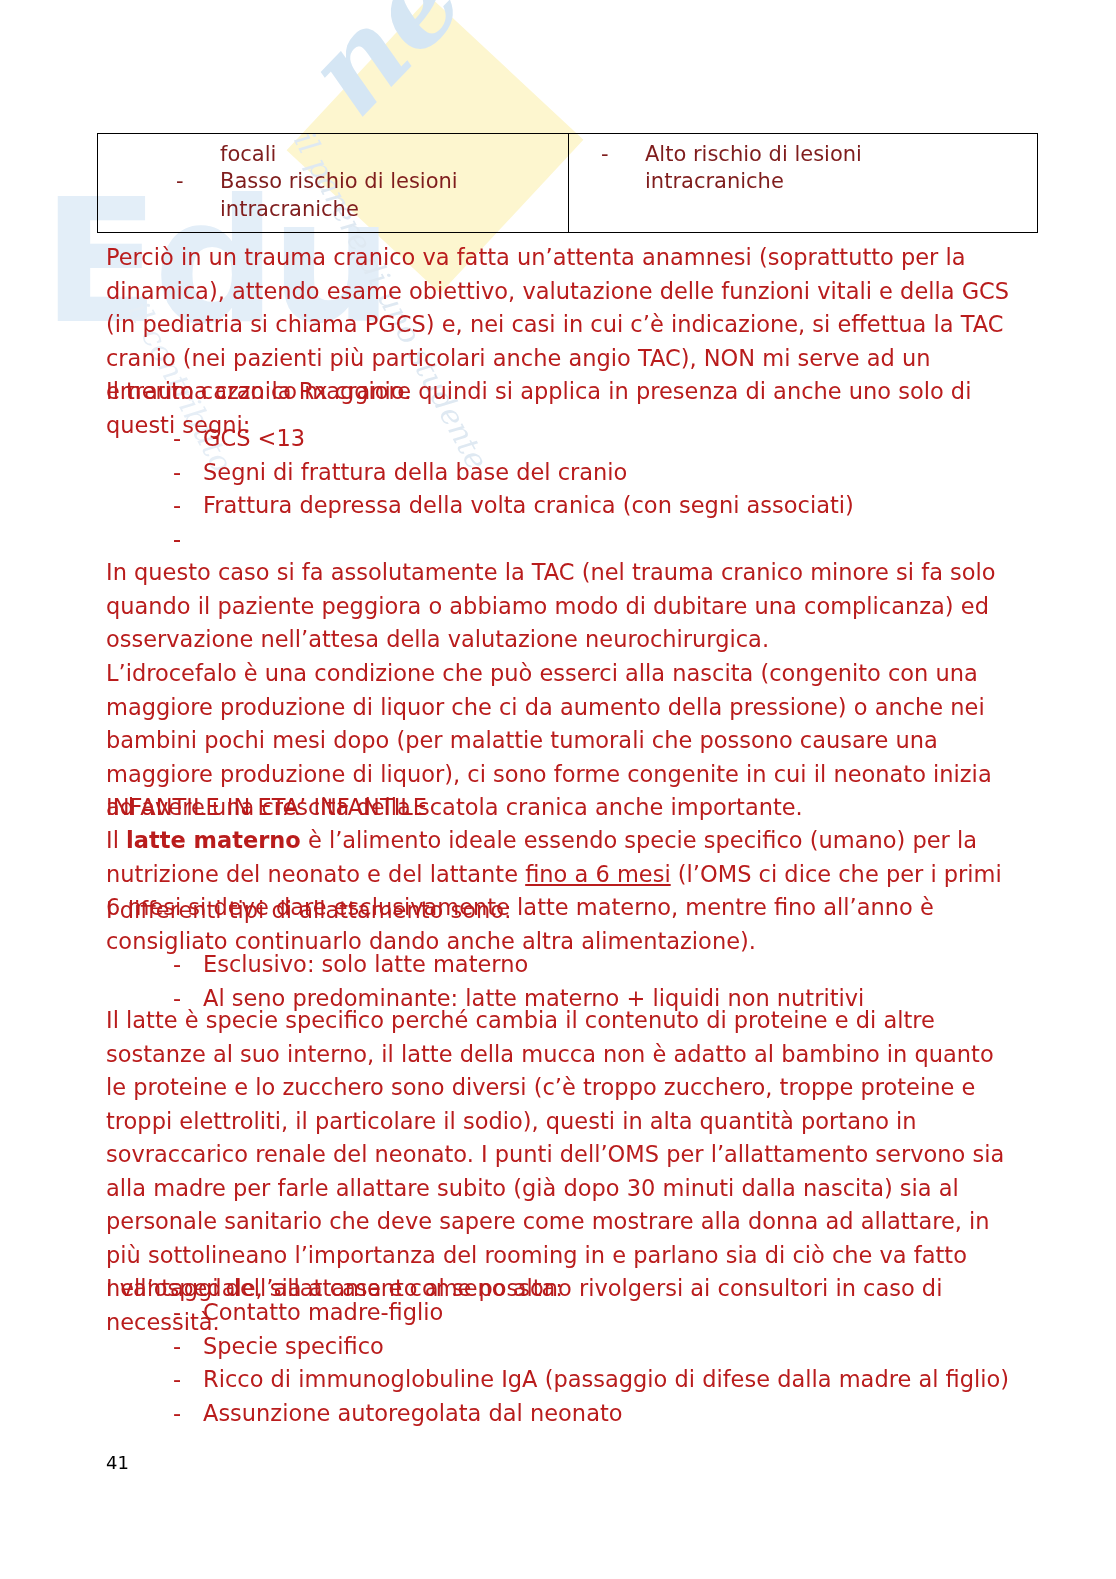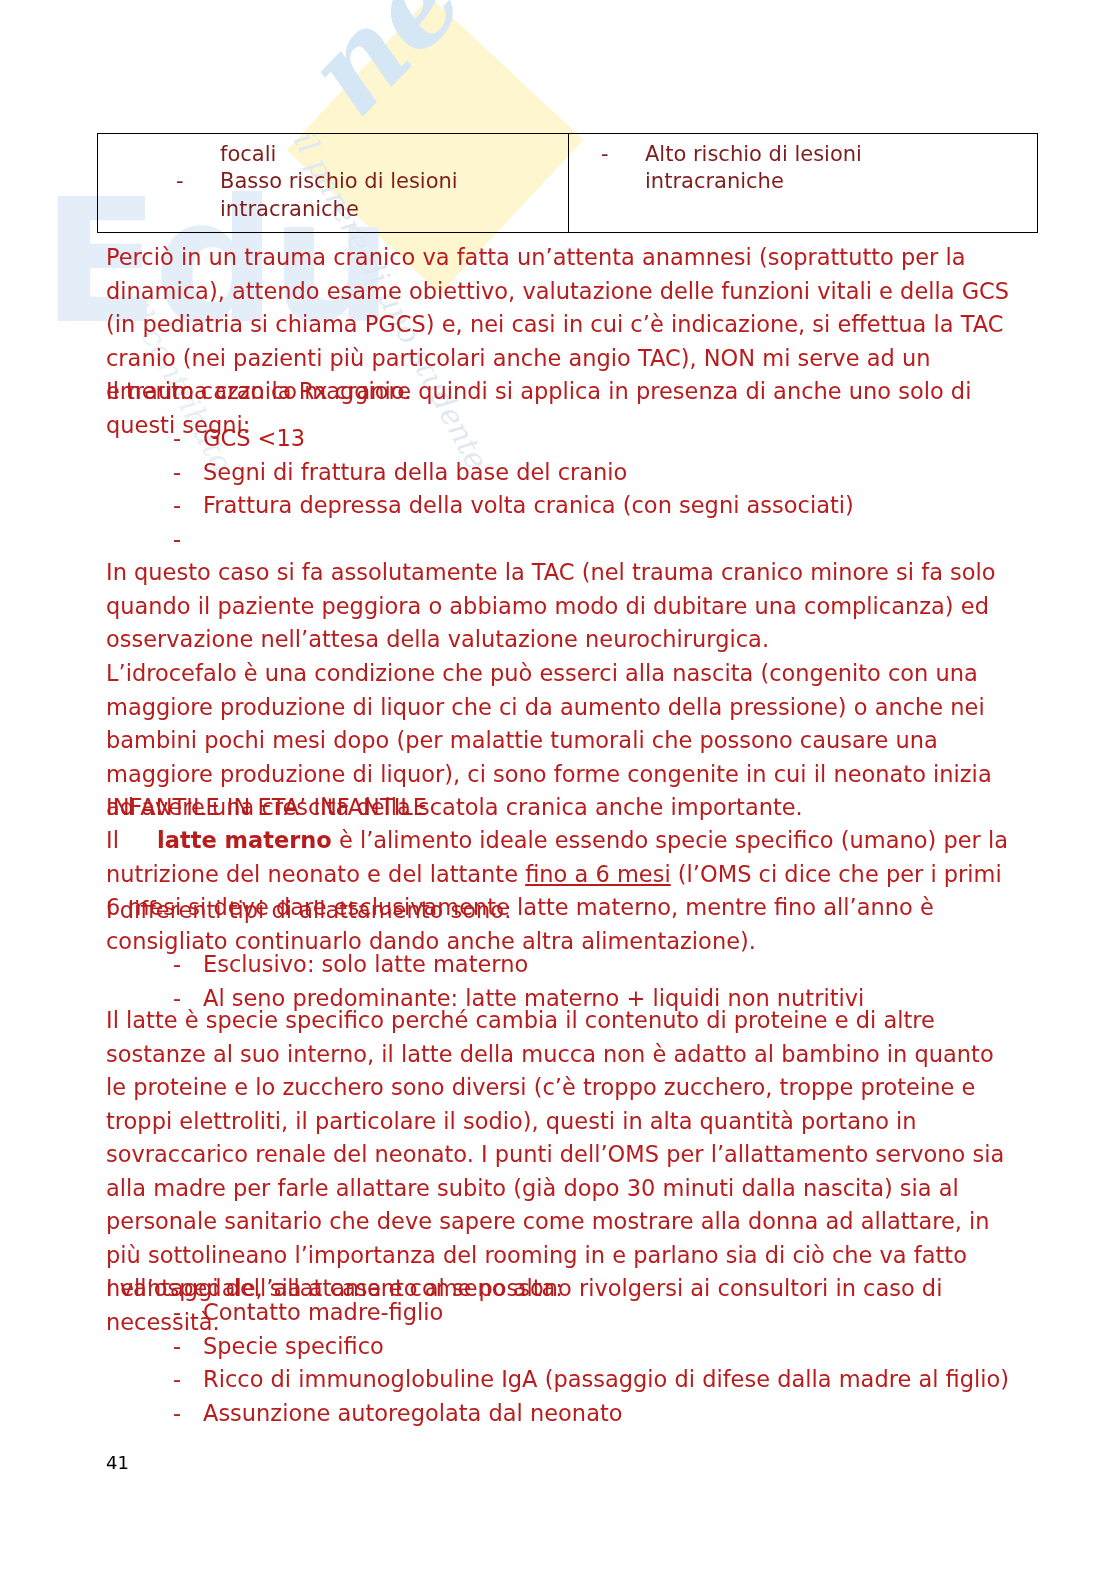--- a/index.html
+++ b/index.html
@@ -161,21 +161,21 @@
     padding-left: 97px;
     margin: 0;
   }
   .bullets li .dash {
     position: absolute;
     left: 67px;
     top: 0;
   }
 
   .sect-title { margin: 0; }
-  b.bold { font-weight: bold; margin-left: 31px; }
+  b.bold { font-weight: bold; }
   u.uline { text-decoration: underline; }
 
   .page-num {
     position: absolute;
     left: 106px;
     top: 1452px;
     font-size: 18px;
     color: #000000;
     font-family: "DejaVu Sans", "Liberation Sans", sans-serif;
   }

